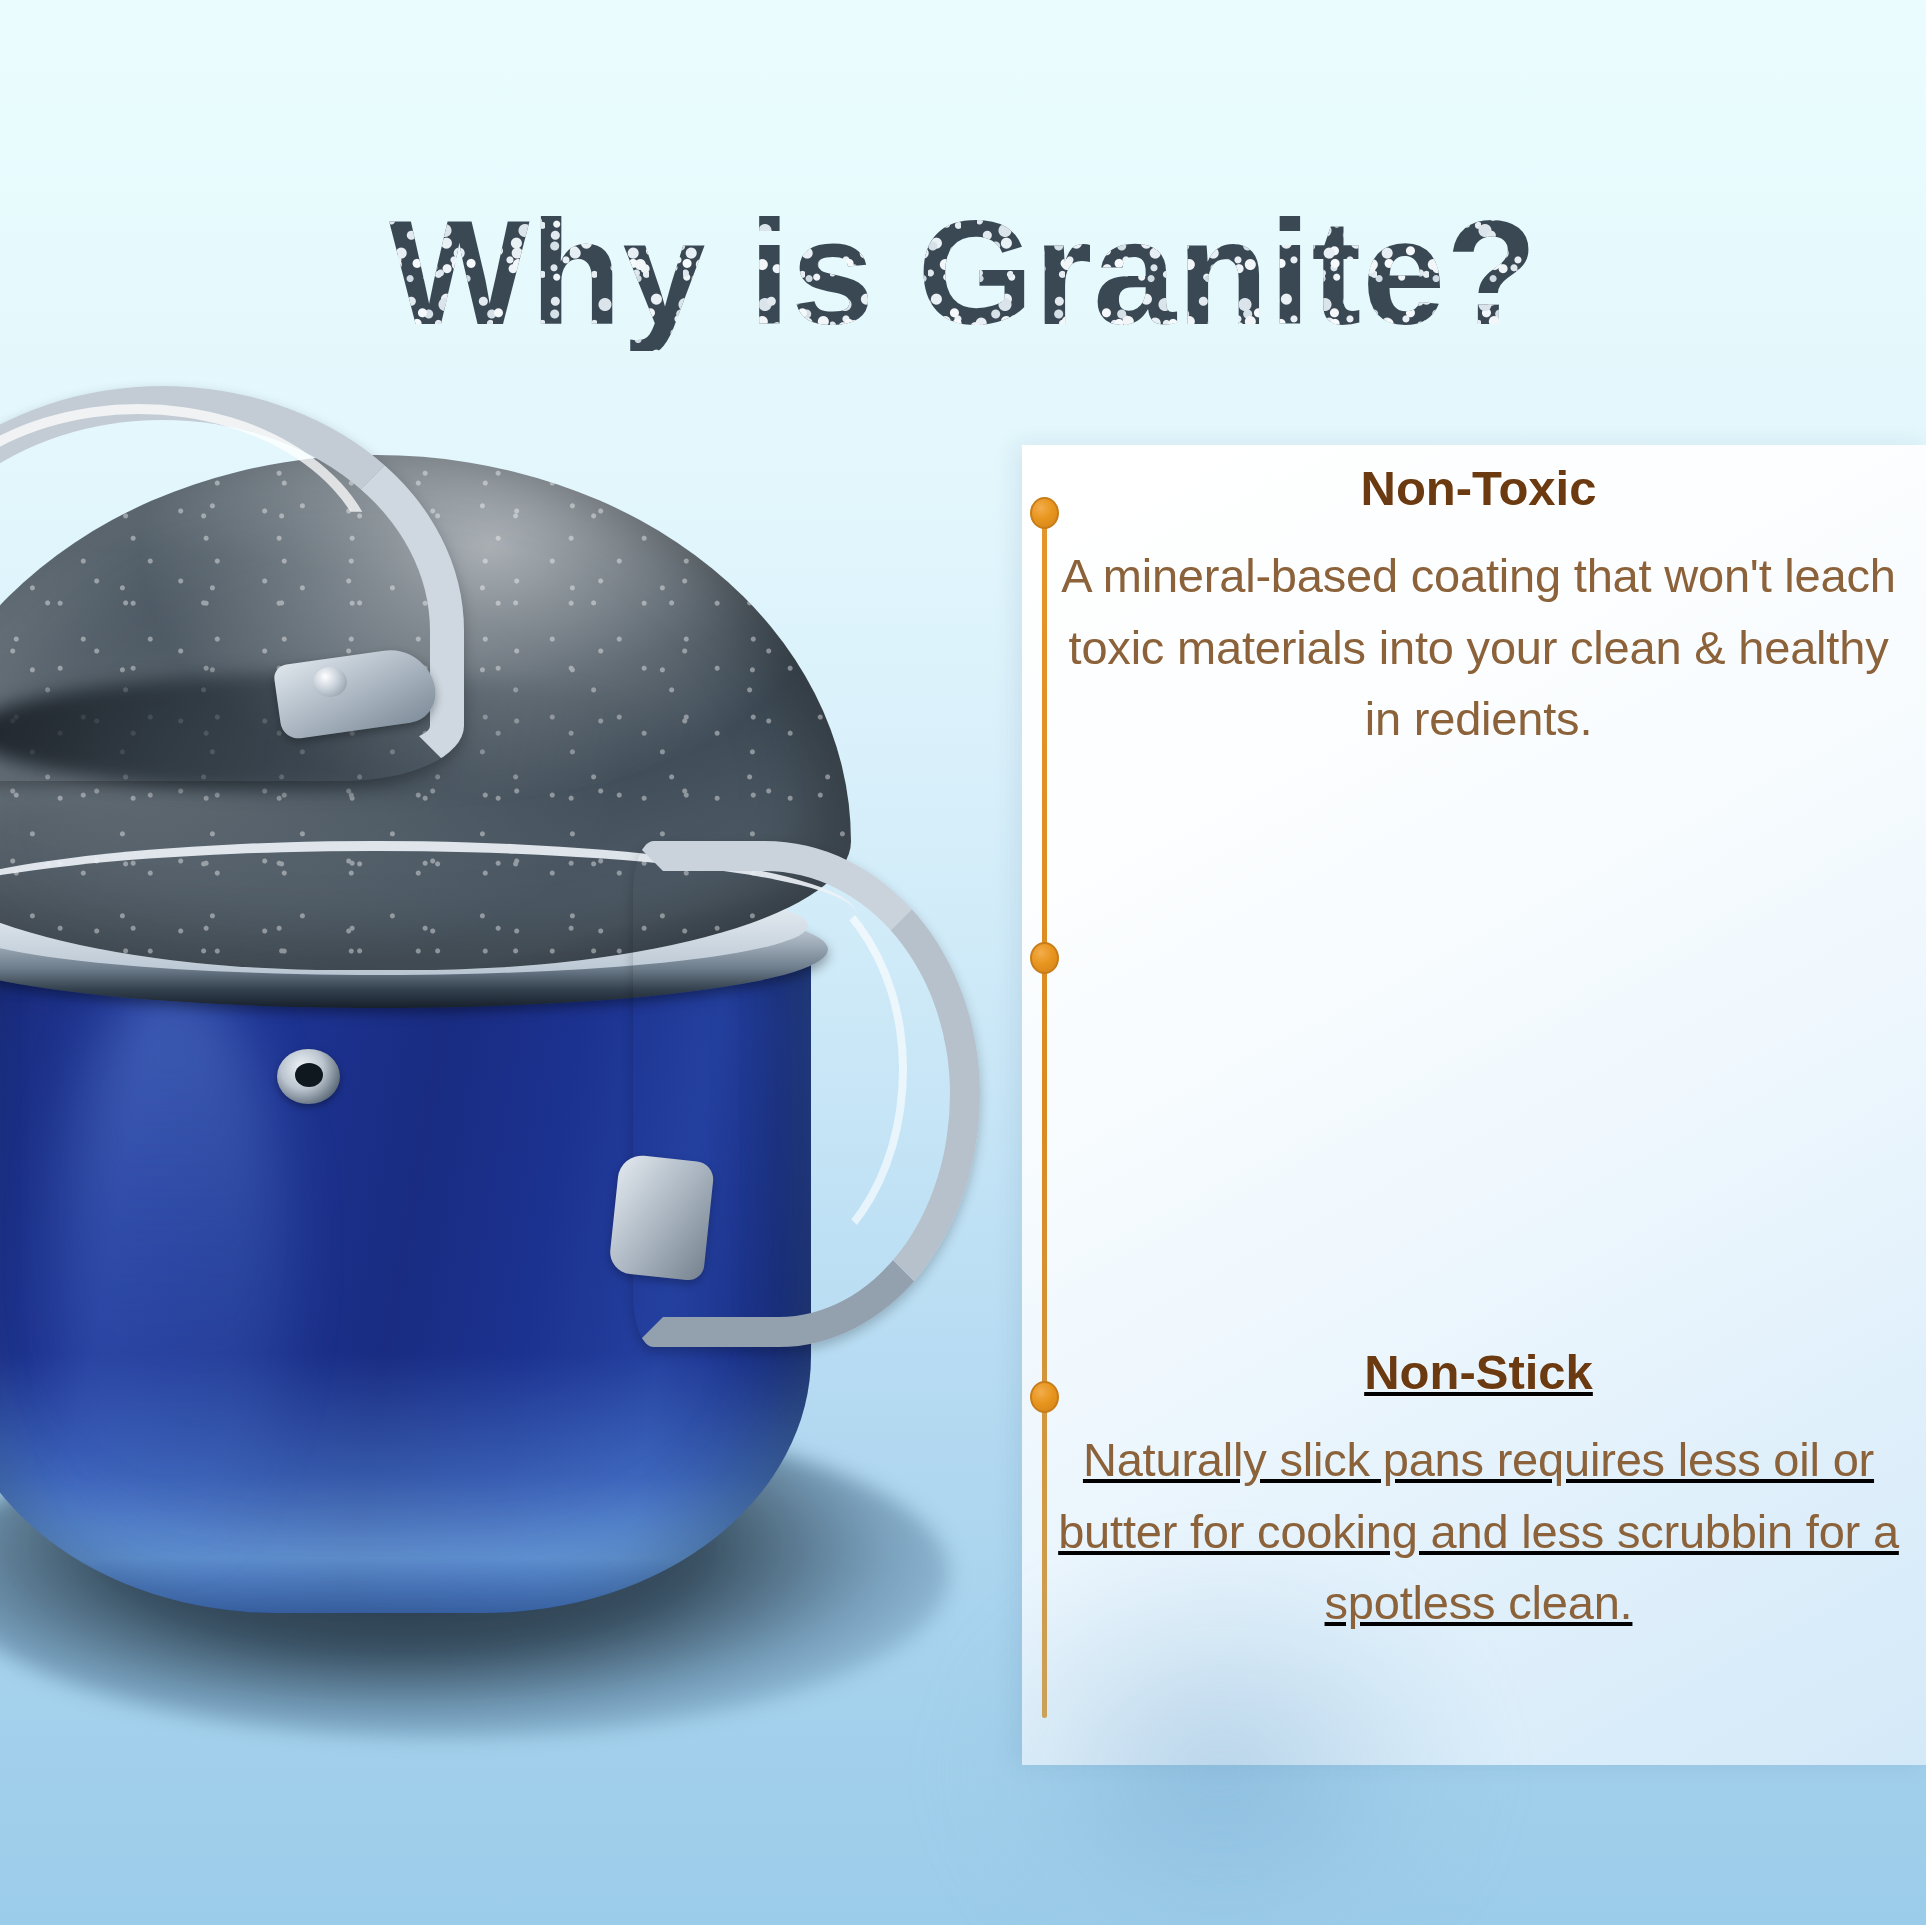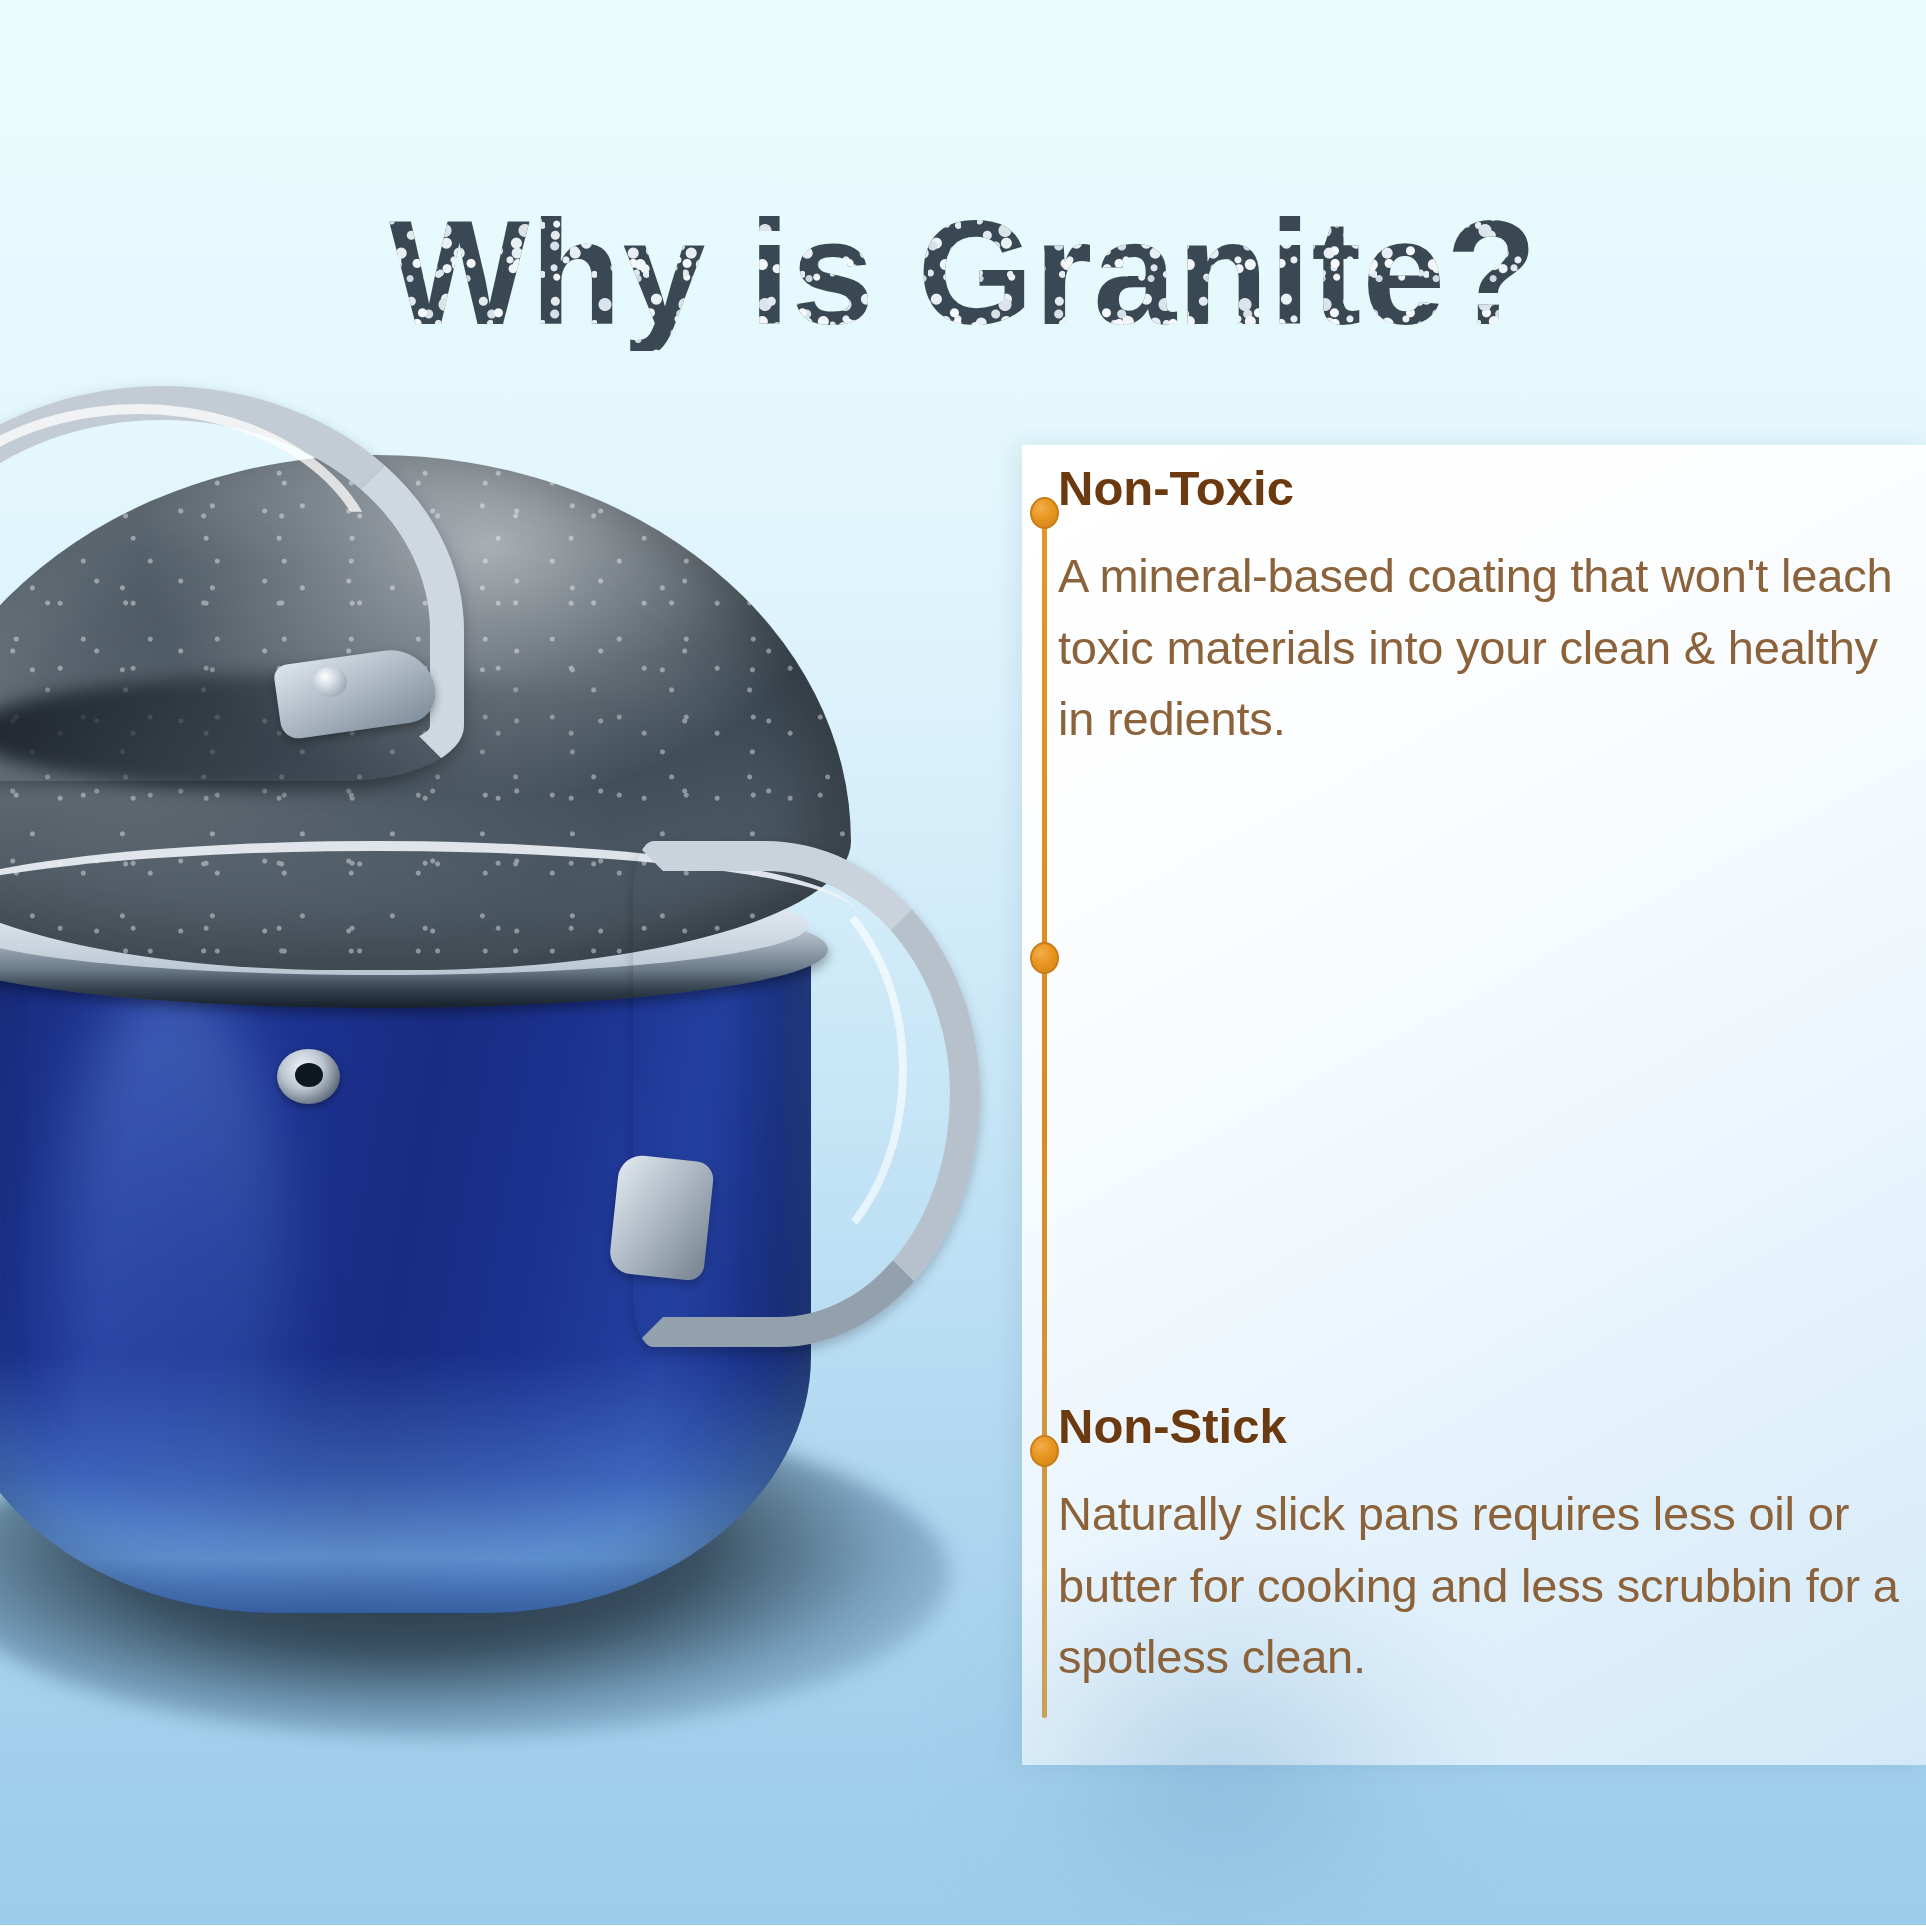--- a/index.html
+++ b/index.html
@@ -383,37 +383,38 @@
     border-radius: 3px;
   }
 
   .feature {
     position: absolute;
     left: 0;
     width: 100%;
   }
   .feature-1 { top: 18px; }
   .feature-2 { top: 463px; }
-  .feature-3 { top: 956px; }
+  .feature-3 { top: 902px; text-decoration: underline; }
 
   .bullet-dot {
     position: absolute;
     left: 8px;
     top: 34px;
     width: 29px;
     height: 32px;
     border-radius: 50%;
     background: radial-gradient(circle at 36% 32%, #f3ad4c 0%, #e8961f 45%, #d2821a 100%);
     border: 2px solid #c87d18;
     box-sizing: border-box;
   }
 
   .feature-body {
     margin-left: 36px;
     padding-right: 28px;
+    text-align: center;
   }
 
   .feature-title {
     margin: 0;
     font-size: 49px;
     font-weight: bold;
     color: #6b3a10;
     letter-spacing: 0px;
     line-height: 1.05;
     text-shadow: 0 1px 0 rgba(255,255,255,0.55);

